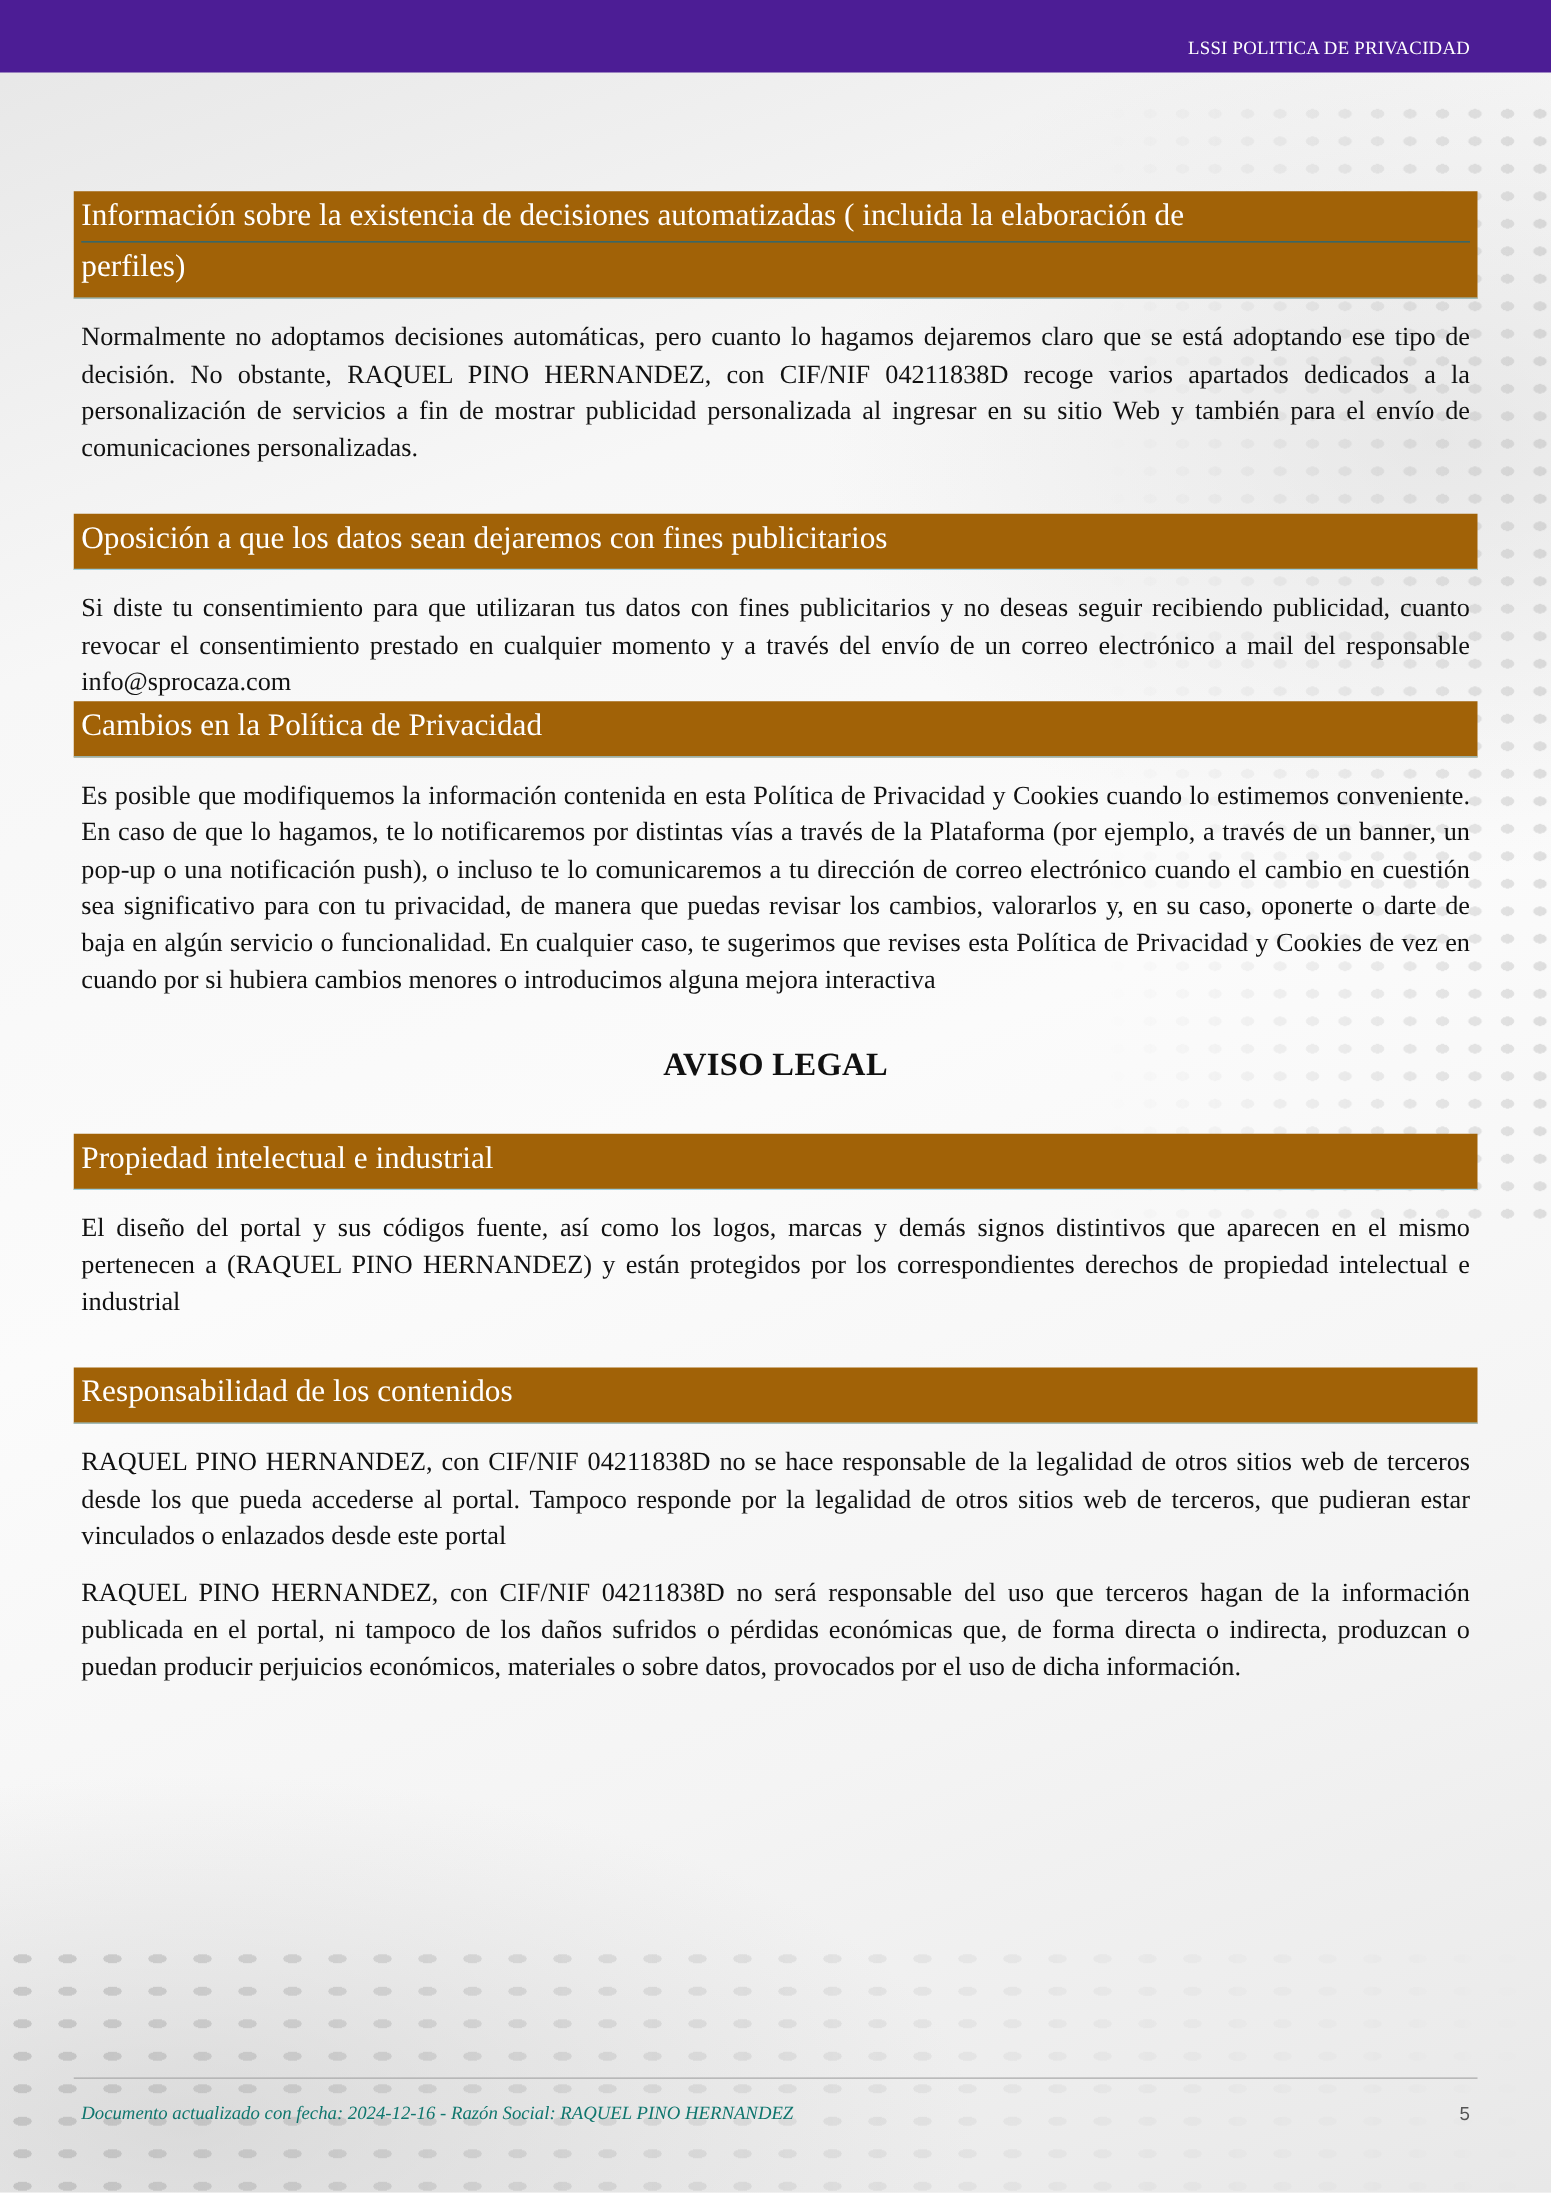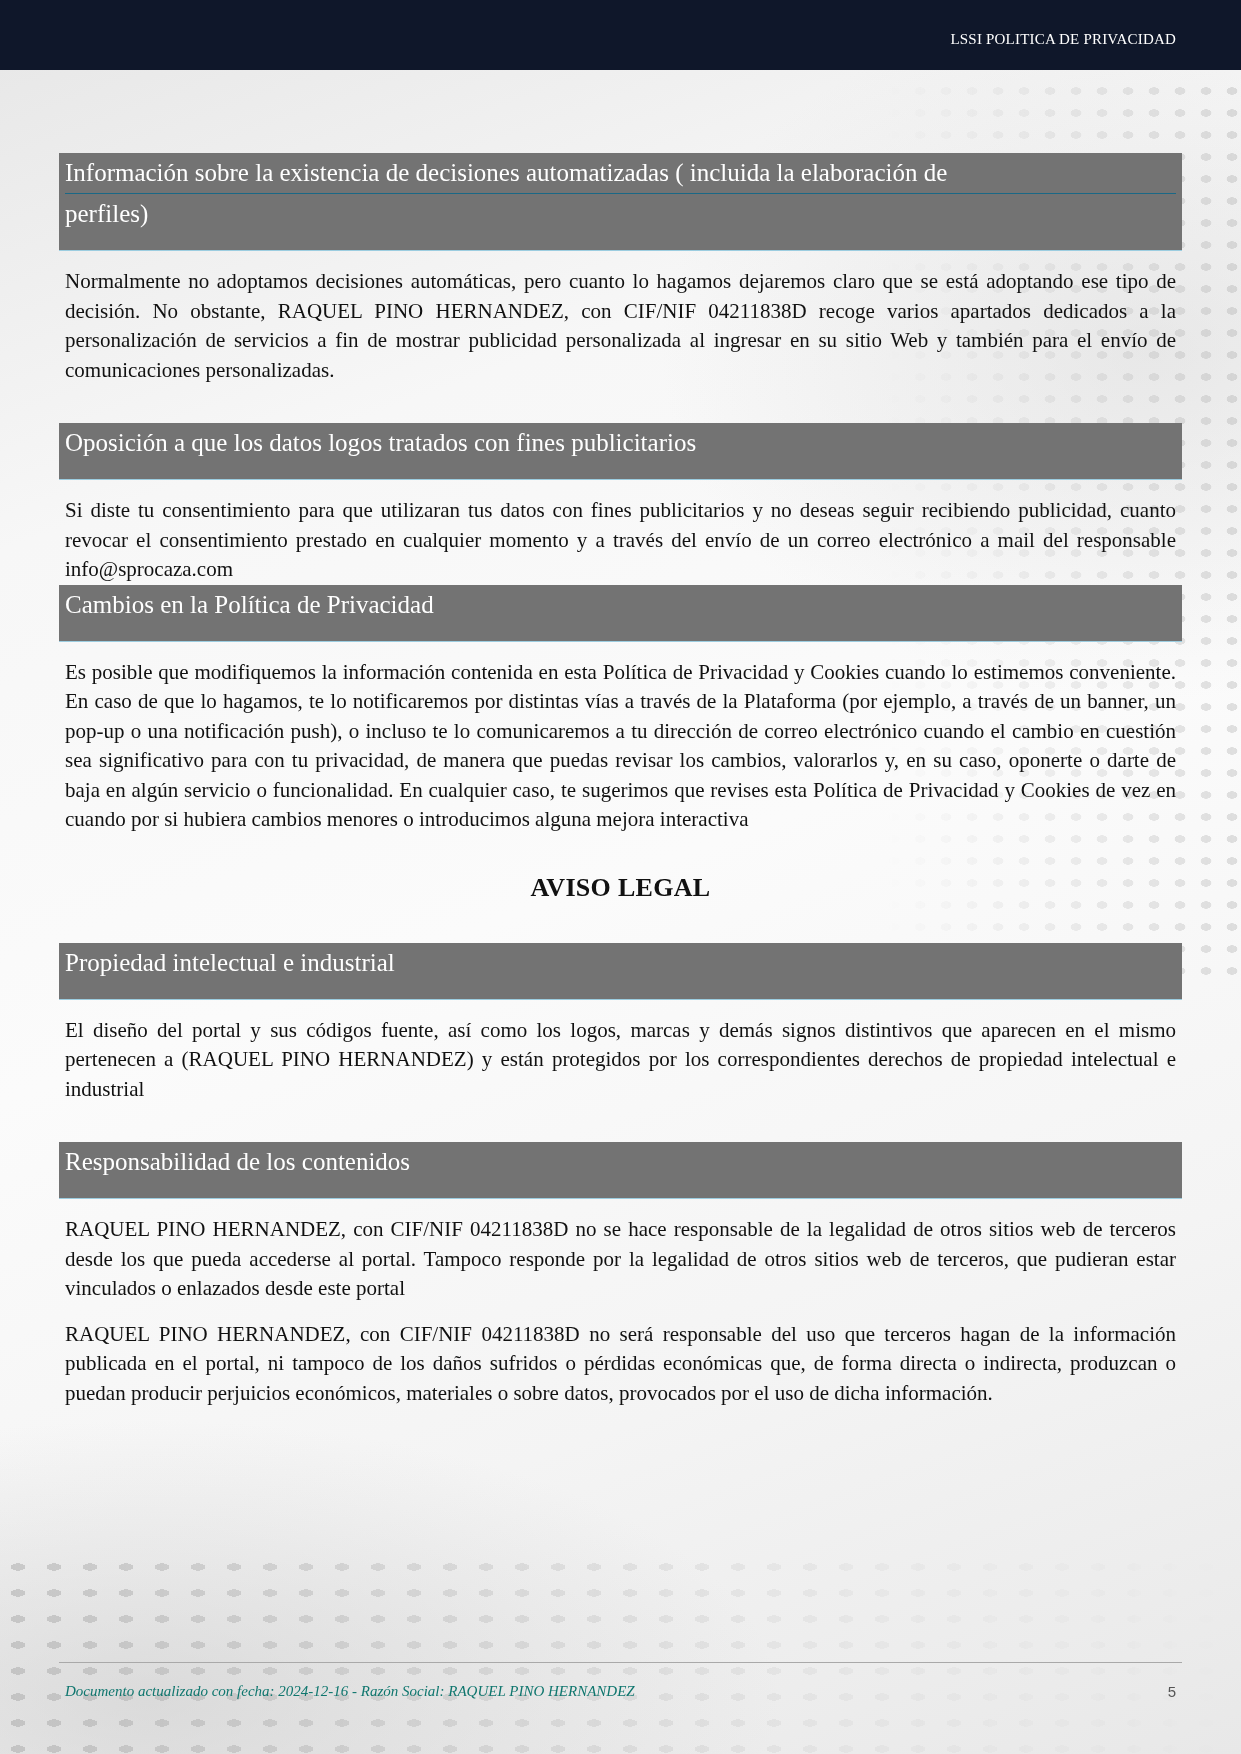--- a/index.html
+++ b/index.html
@@ -28,40 +28,40 @@
     }
     .dots-bottom {
       position: absolute; left: 0; bottom: 0; width: 1241px; height: 200px;
       background-image: radial-gradient(ellipse 12px 6px at center, rgba(160,160,160,0.45) 60%, rgba(0,0,0,0) 62%);
       background-size: 36px 26px;
       -webkit-mask-image: linear-gradient(to right, rgba(0,0,0,1), rgba(0,0,0,0.2) 70%, rgba(0,0,0,0));
       mask-image: linear-gradient(to right, rgba(0,0,0,1), rgba(0,0,0,0.2) 70%, rgba(0,0,0,0));
       z-index: 0;
     }
     .header-band {
-      position: absolute; left: 0; top: 0; width: 1241px; height: 70px;
-      background: #0f172a;
+      position: absolute; left: 0; top: 0; width: 1241px; height: 58px;
+      background: #4c1d95;
       z-index: 2;
     }
     .header-title {
       position: absolute; right: 65px; top: 31px;
       color: #ffffff;
       font-size: 15px;
       letter-spacing: 0.2px;
     }
     .content {
       position: absolute; left: 59px; top: 153px; width: 1123px;
       z-index: 3;
     }
     .section-bar {
-      background: #737373;
+      background: #a16207;
       color: #ffffff;
       font-size: 25px;
       line-height: 40px;
-      padding: 0 6px 16px 6px;
+      padding: 0 6px 4px 6px;
       border-bottom: 1px solid #9ccde0;
     }
     .section-bar.two-line { line-height: 40px; padding-top: 0; }
     .section-bar .line2 { display: block; border-top: 1px solid #1a6886; }
     .para {
       font-size: 21px;
       line-height: 29.5px;
       text-align: justify;
       padding: 0 6px;
     }
@@ -100,21 +100,21 @@
 
   <div>
     <div class="section-bar two-line">
       <span style="display:block">Información sobre la existencia de decisiones automatizadas ( incluida la elaboración de</span>
       <span class="line2">perfiles)</span>
     </div>
     <p class="para" style="margin-top:16px">Normalmente no adoptamos decisiones automáticas, pero cuanto lo hagamos dejaremos claro que se está adoptando ese tipo de decisión. No obstante, RAQUEL PINO HERNANDEZ, con CIF/NIF  04211838D recoge varios apartados dedicados a la personalización de servicios a fin de mostrar publicidad personalizada al ingresar en su sitio Web y también para el envío de comunicaciones personalizadas.</p>
   </div>
 
   <div style="margin-top:38px">
-    <div class="section-bar">Oposición a que los datos logos tratados con fines publicitarios</div>
+    <div class="section-bar">Oposición a que los datos sean dejaremos con fines publicitarios</div>
     <p class="para" style="margin-top:16px">Si diste tu consentimiento para que utilizaran tus datos con fines publicitarios y no deseas seguir recibiendo publicidad, cuanto revocar el consentimiento prestado en cualquier momento y a través del envío de un correo electrónico a mail del responsable  info@sprocaza.com</p>
   </div>
 
   <div style="">
     <div class="section-bar">Cambios en la Política de Privacidad</div>
     <p class="para" style="margin-top:16px">Es posible que modifiquemos la información contenida en esta Política de Privacidad y Cookies cuando lo estimemos conveniente. En caso de que lo hagamos, te lo notificaremos por distintas vías a través de la Plataforma (por ejemplo, a través de un banner, un pop-up o una notificación push), o incluso te lo comunicaremos a tu dirección de correo electrónico cuando el cambio en cuestión sea significativo para con tu privacidad, de manera que puedas revisar los cambios, valorarlos y, en su caso, oponerte o darte de baja en algún servicio o funcionalidad. En cualquier caso, te sugerimos que revises esta Política de Privacidad y Cookies de vez en cuando por si hubiera cambios menores o introducimos alguna mejora interactiva</p>
   </div>
 
   <h2 class="legal-title" style="margin-top:38px">AVISO LEGAL</h2>
 

